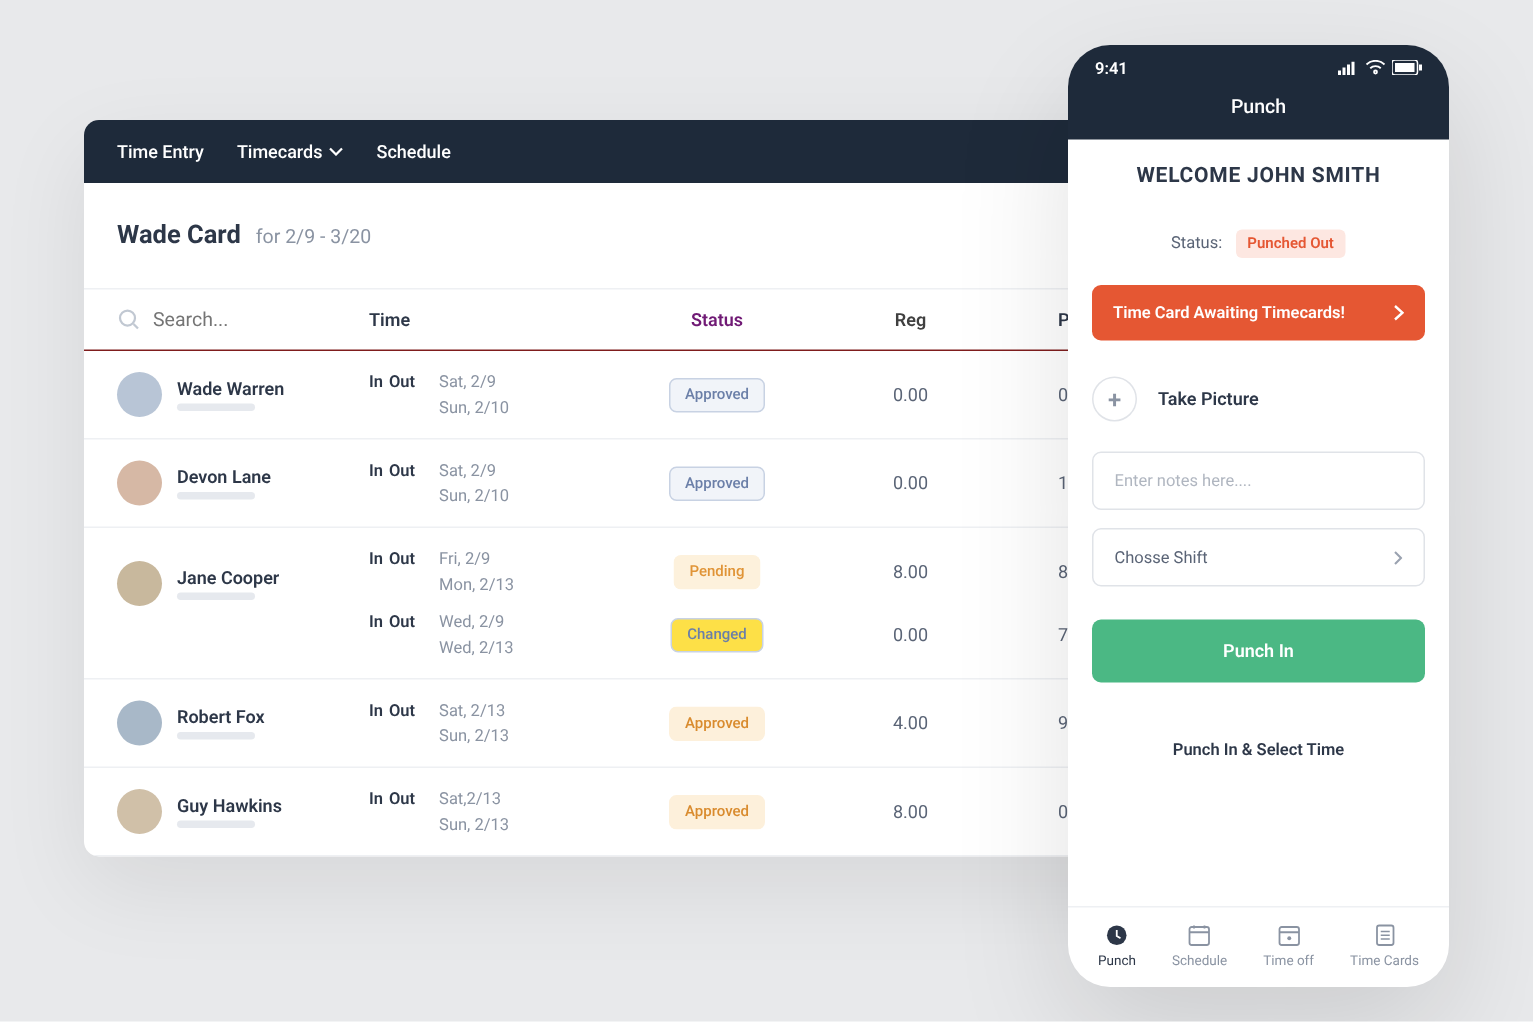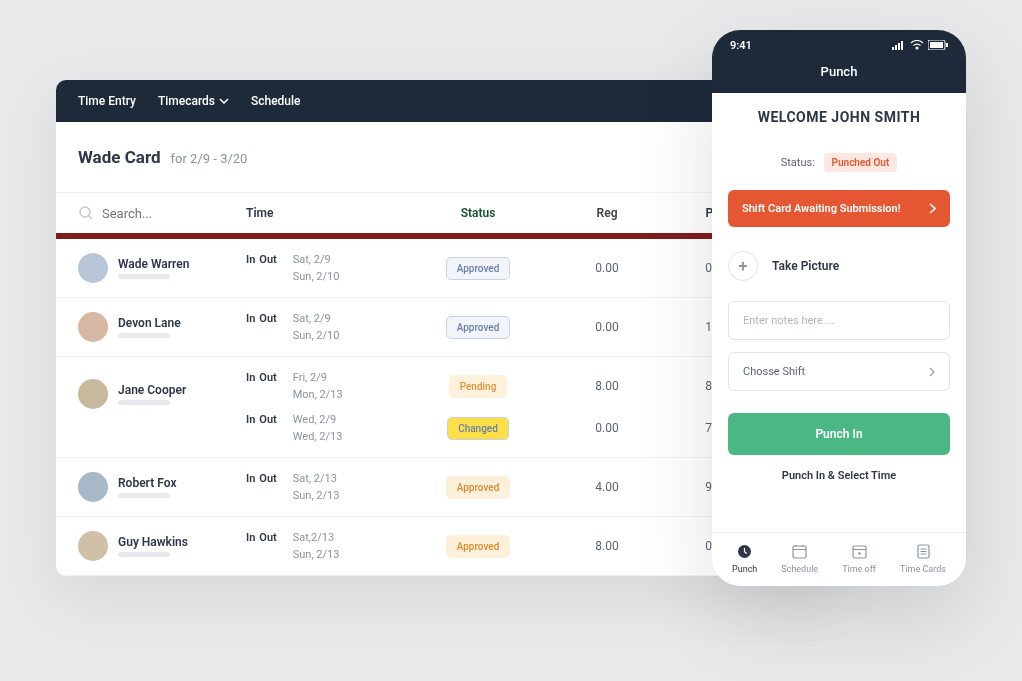--- a/index.html
+++ b/index.html
@@ -50,32 +50,32 @@
   border-radius: 6px;
   padding: 8px 14px;
   font-size: 12px;
   font-weight: 500;
   cursor: pointer;
 }
 .table-head {
   display: flex;
   align-items: center;
   padding: 12px 22px;
-  border-bottom: 6px solid #7f1d1d;
+  border-bottom: 1px solid #7f1d1d;
 }
 .col-search { width: 150px; display: flex; align-items: center; gap: 8px; }
 .col-search input {
   border: none;
   font-size: 13px;
   color: #8a93a2;
   outline: none;
   width: 100px;
 }
 .col-time { width: 176px; font-size: 12px; font-weight: 600; color: #2d3748; text-align: left; padding-left: 18px; }
-.col-status { width: 148px; font-size: 12px; font-weight: 600; color: #14532d; text-align: center; }
+.col-status { width: 148px; font-size: 12px; font-weight: 600; color: #701a75; text-align: center; }
 .col-reg { width: 110px; font-size: 12px; font-weight: 600; color: #404040; text-align: center; }
 .col-pto { width: 110px; font-size: 12px; font-weight: 600; color: #2d3748; text-align: center; }
 
 .row {
   display: flex;
   align-items: center;
   padding: 14px 22px;
   border-bottom: 1px solid #eef0f3;
 }
 .cell-user { width: 150px; display: flex; align-items: center; gap: 10px; }
@@ -101,21 +101,21 @@
 .badge.changed { color: #6b7fa8; border-color: #c8d2e3; background: #fde047; }
 .badge.approved-orange { color: #d98b2e; background: #fdf0db; }
 .cell-reg, .cell-pto { width: 110px; text-align: center; font-size: 12px; color: #5a6476; }
 
 
 .mobile {
   position: absolute;
   right: 56px;
   top: 30px;
   width: 254px;
-  height: 556px;
+  height: 628px;
   background: #fff;
   border-radius: 28px;
   box-shadow: 0 30px 80px rgba(0,0,0,0.12);
   overflow: hidden;
   display: flex;
   flex-direction: column;
   justify-content: flex-end;
 }
 .m-statusbar {
   background: #1e2a3a;
@@ -199,21 +199,21 @@
   color: #fff;
   border: none;
   border-radius: 6px;
   padding: 14px;
   font-size: 12px;
   font-weight: 600;
   margin-top: 10px;
   margin-bottom: 14px;
   cursor: pointer;
 }
-.m-select-time { text-align: center; font-size: 11px; font-weight: 600; color: #2d3748; cursor: pointer; }
+.m-select-time { text-align: center; font-size: 11px; font-weight: 600; color: #2d3748; cursor: pointer; margin-top: 24px; }
 .m-tabbar {
   border-top: 1px solid #eef0f3;
   display: flex;
   justify-content: space-around;
   padding: 10px 8px 12px;
 }
 .m-tab { display: flex; flex-direction: column; align-items: center; gap: 5px; font-size: 9px; color: #8a93a2; cursor: pointer; }
 .m-tab.active { color: #2d3748; }
 .m-tab-icon { width: 16px; height: 16px; display: flex; align-items: center; justify-content: center; }
 
@@ -412,21 +412,21 @@
   </div>
   <div class="m-header">Punch</div>
 
   <div class="m-body">
     <div class="m-welcome">WELCOME JOHN SMITH</div>
     <div class="m-status-row">
       <span>Status:</span>
       <span class="m-punched-badge">Punched Out</span>
     </div>
     <div class="m-alert">
-      <span>Shift Card Awaiting Submission!</span>
+      <span>Time Card Awaiting Timecards!</span>
       <svg width="7" height="11" viewBox="0 0 7 11">
           <path d="M1 1l5 4.5L1 10" stroke="#fff" stroke-width="1.6" fill="none"></path>
         </svg>
     </div>
     <div class="m-take-picture">
       <div class="m-plus-btn">+</div>
       <span>Take Picture</span>
     </div>
     <div class="m-field notes">
       <span>Enter notes here....</span>

